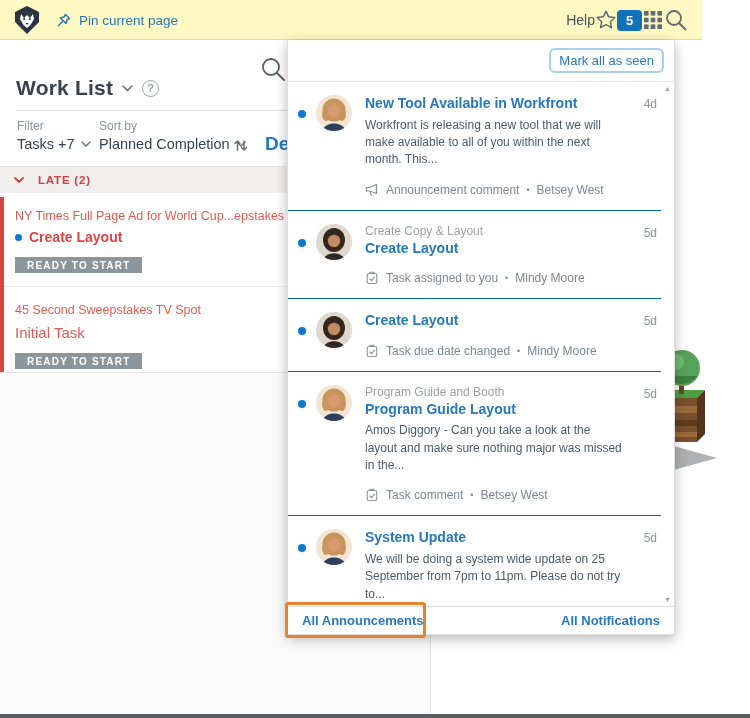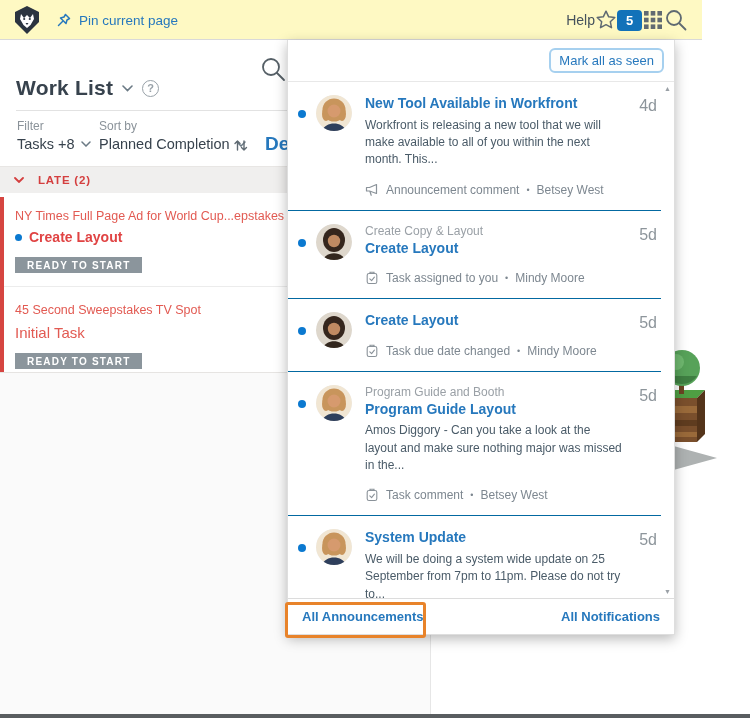--- a/index.html
+++ b/index.html
@@ -63,22 +63,22 @@
   .notif:last-child{border-bottom:none;}
   .dot-col{width:18px;flex:0 0 auto;display:flex;justify-content:flex-start;padding-top:15px;}
   .unread-dot{width:8px;height:8px;border-radius:50%;background:var(--unread-blue);}
   .avatar{width:36px;height:36px;border-radius:50%;overflow:hidden;flex:0 0 auto;margin-right:13px;background:#eee;}
   .n-content{flex:1 1 auto;min-width:0;padding-right:6px;}
   .n-subtitle{font-size:12px;color:#9aa0a6;margin-bottom:2px;}
   .n-title{font-size:14px;font-weight:700;color:var(--accent-blue);line-height:1.25;}
   .n-body{font-size:12px;color:#4a5b68;line-height:1.45;margin-top:4px;}
   .n-meta{display:flex;align-items:center;gap:7px;margin-top:14px;font-size:12px;color:#7d8790;}
   .n-sep{font-size:9px;color:#7d8790;}
-  .n-time{width:26px;flex:0 0 auto;text-align:right;font-size:16px;color:#8d959b;padding-top:2px;}
-  .dd-footer{height:36px;flex:0 0 auto;border-top:1px solid #dcdcdc;display:flex;align-items:center;justify-content:space-between;padding:12px 14px;background:#fff;}
+  .n-time{width:26px;flex:0 0 auto;text-align:right;font-size:12px;color:#8d959b;padding-top:2px;}
+  .dd-footer{height:28px;flex:0 0 auto;border-top:1px solid #dcdcdc;display:flex;align-items:center;justify-content:space-between;padding:12px 14px;background:#fff;}
   .dd-footer a{font-size:13px;font-weight:700;color:var(--accent-blue);text-decoration:none;cursor:pointer;}
 
   
   .annotation-box{position:absolute;left:285px;top:602px;width:141px;height:36px;border:3px solid var(--annotation-orange);border-radius:3px;z-index:50;pointer-events:none;}
   .bottom-bar{position:absolute;left:0;bottom:0;width:750px;height:4px;background:#595d60;z-index:60;}
 </style>
 </head>
 <body>
 
 <div class="stage">
@@ -111,21 +111,21 @@
     </div>
     <svg class="panel-search" width="26" height="26" viewBox="0 0 26 26">
         <circle cx="11" cy="11" r="8" fill="none" stroke="#555f66" stroke-width="1.8"></circle>
         <line x1="17" y1="17" x2="24" y2="24" stroke="#555f66" stroke-width="1.8" stroke-linecap="round"></line>
       </svg>
     <div class="wl-divider"></div>
 
     <div class="fs-label" style="left:17px">Filter</div>
     <div class="fs-label" style="left:99px">Sort by</div>
     <div class="fs-value" style="left:17px">
-      <span>Tasks +8</span>
+      <span>Tasks +7</span>
       <svg width="10" height="6" viewBox="0 0 10 6">
           <path d="M1 1 L5 5 L9 1" fill="none" stroke="#6b7a85" stroke-width="1.5" stroke-linecap="round"></path>
         </svg>
     </div>
     <div class="fs-value" style="left:99px">
       <span>Planned Completion</span>
       <svg width="10" height="6" viewBox="0 0 10 6">
           <path d="M1 1 L5 5 L9 1" fill="none" stroke="#6b7a85" stroke-width="1.5" stroke-linecap="round"></path>
         </svg>
     </div>

